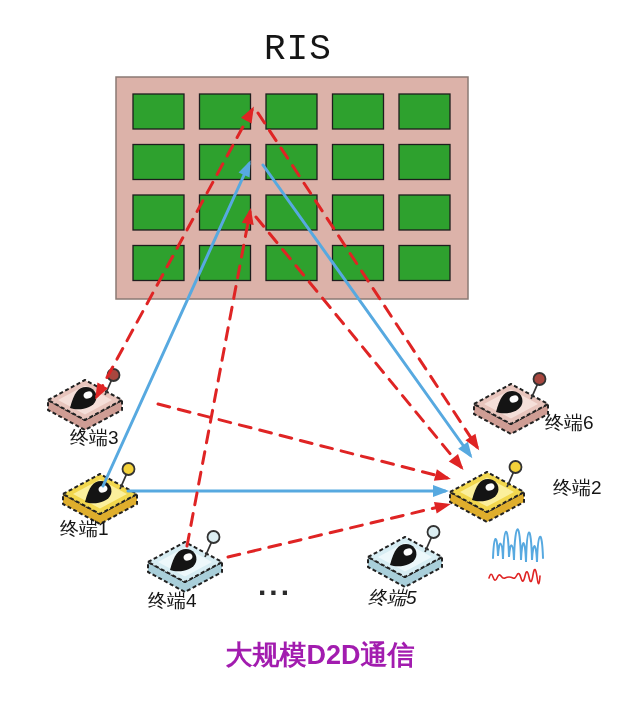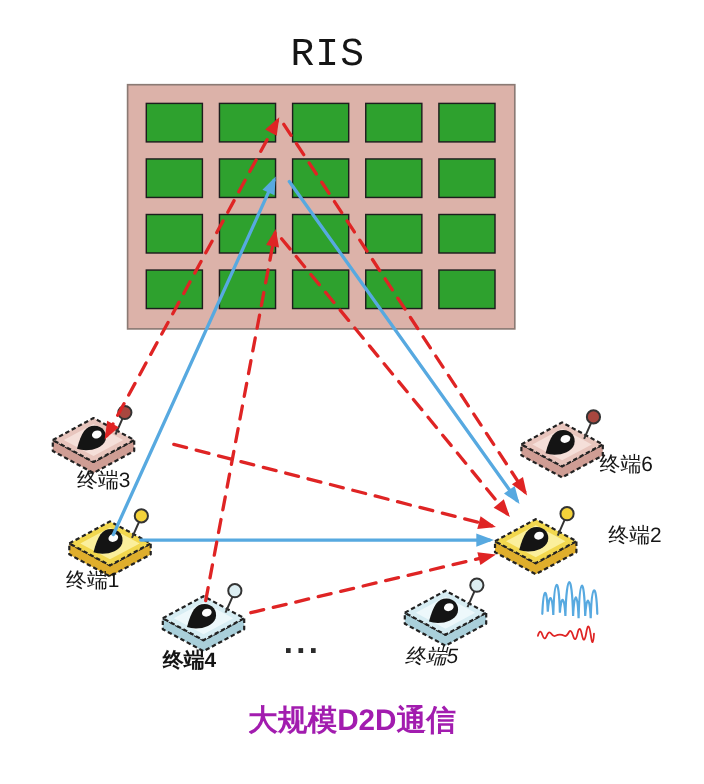--- a/index.html
+++ b/index.html
@@ -9,21 +9,21 @@
   }
   html,body{margin:0;padding:0;background:#fff;}
   .canvas{position:relative;width:640px;height:713px;background:var(--bg);
           font-family:"Liberation Sans","DejaVu Sans",sans-serif;overflow:hidden;}
   svg{position:absolute;left:0;top:0;}
   .lbl{position:absolute;color:var(--ink);font-size:19px;line-height:1.1;white-space:nowrap;}
   .ris-title{left:264px;top:30px;font-size:36px;letter-spacing:1px;font-family:Liberation Mono, monospace;}
   .lt1{left:36px;top:519px;margin-left:24px;}
   .lt2{left:553px;top:478px;text-align:center;}
   .lt3{left:26px;top:428px;margin-left:44px;}
-  .lt4{left:148px;top:591px;font-weight:bold;}
+  .lt4{left:148px;top:591px;}
   .lt5{left:368px;top:588px;font-style:italic;}
   .lt6{left:545px;top:413px;}
   .caption{left:0;width:640px;text-align:center;top:641px;font-weight:700;font-size:27px;color:#a21caf;}
   .dots{left:258px;top:568px;font-size:30px;font-weight:700;letter-spacing:3px;color:#2b2b2b;}
   .mk-red{fill:var(--red);}
   .mk-blue{fill:var(--blue);}
   .link{fill:none;stroke-linecap:round;}
   .link.red{stroke:var(--red);}
   .link.blue{stroke:var(--blue);}
   .link.dashed{stroke-dasharray:12 9;stroke-width:3;}

